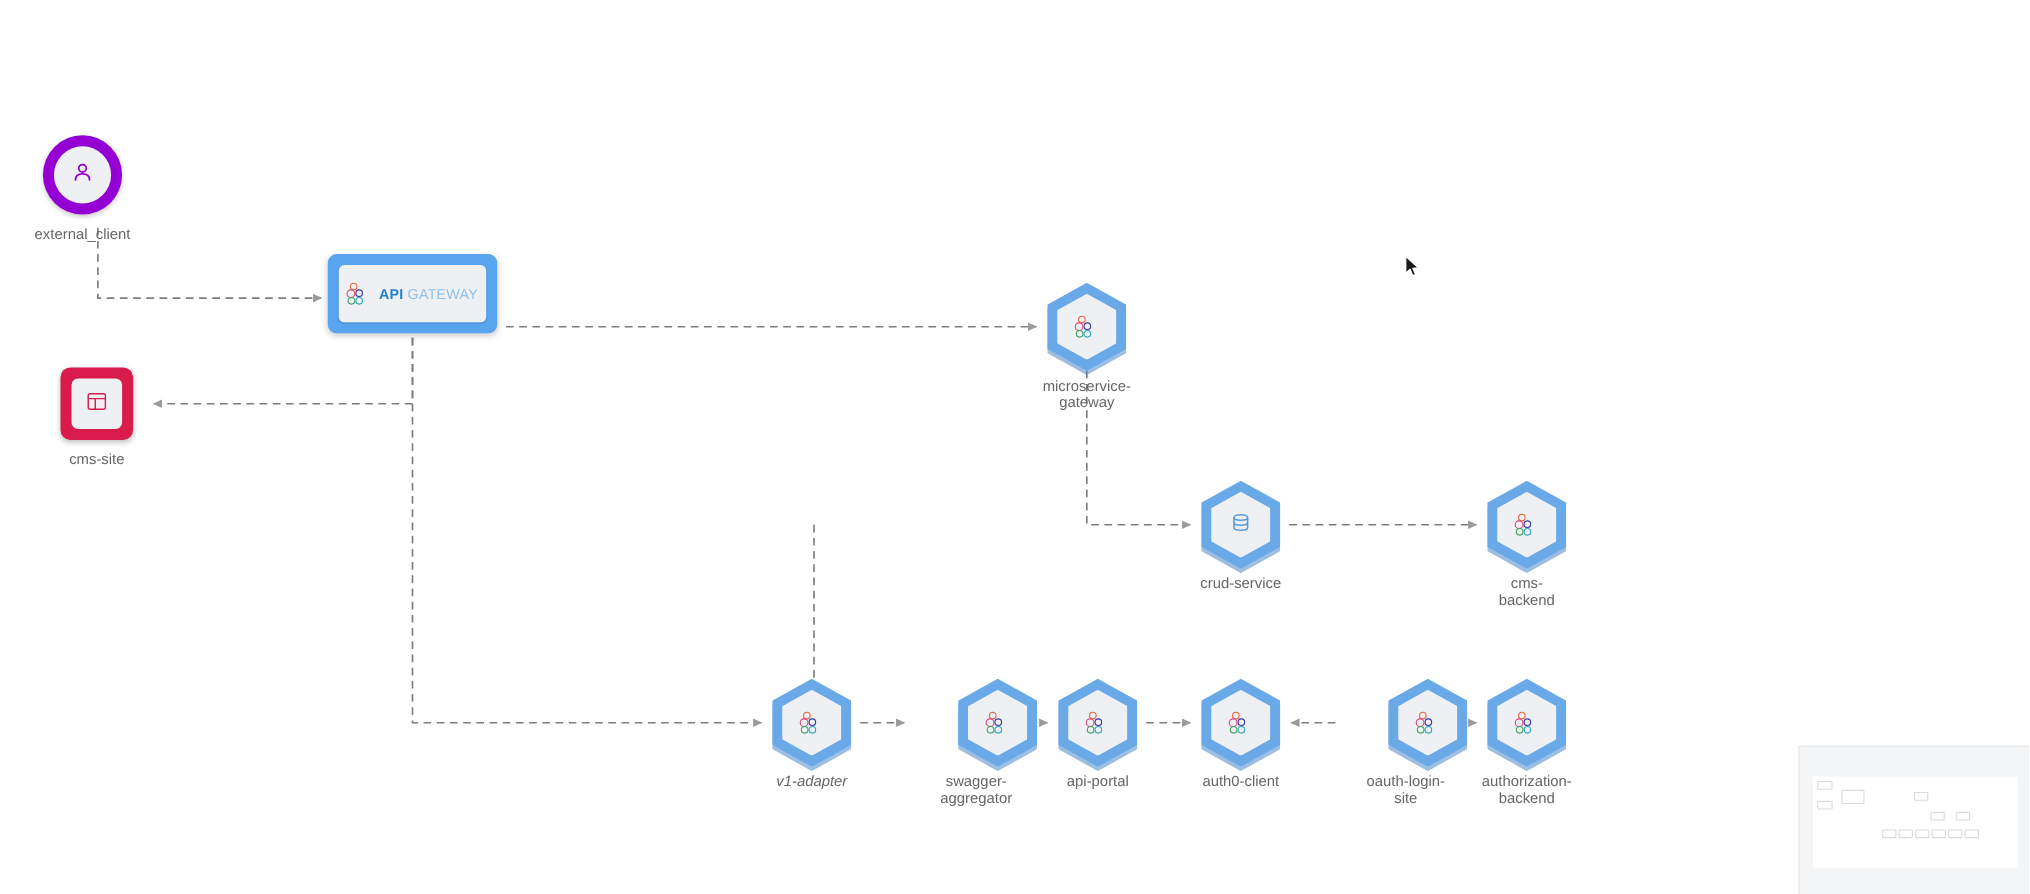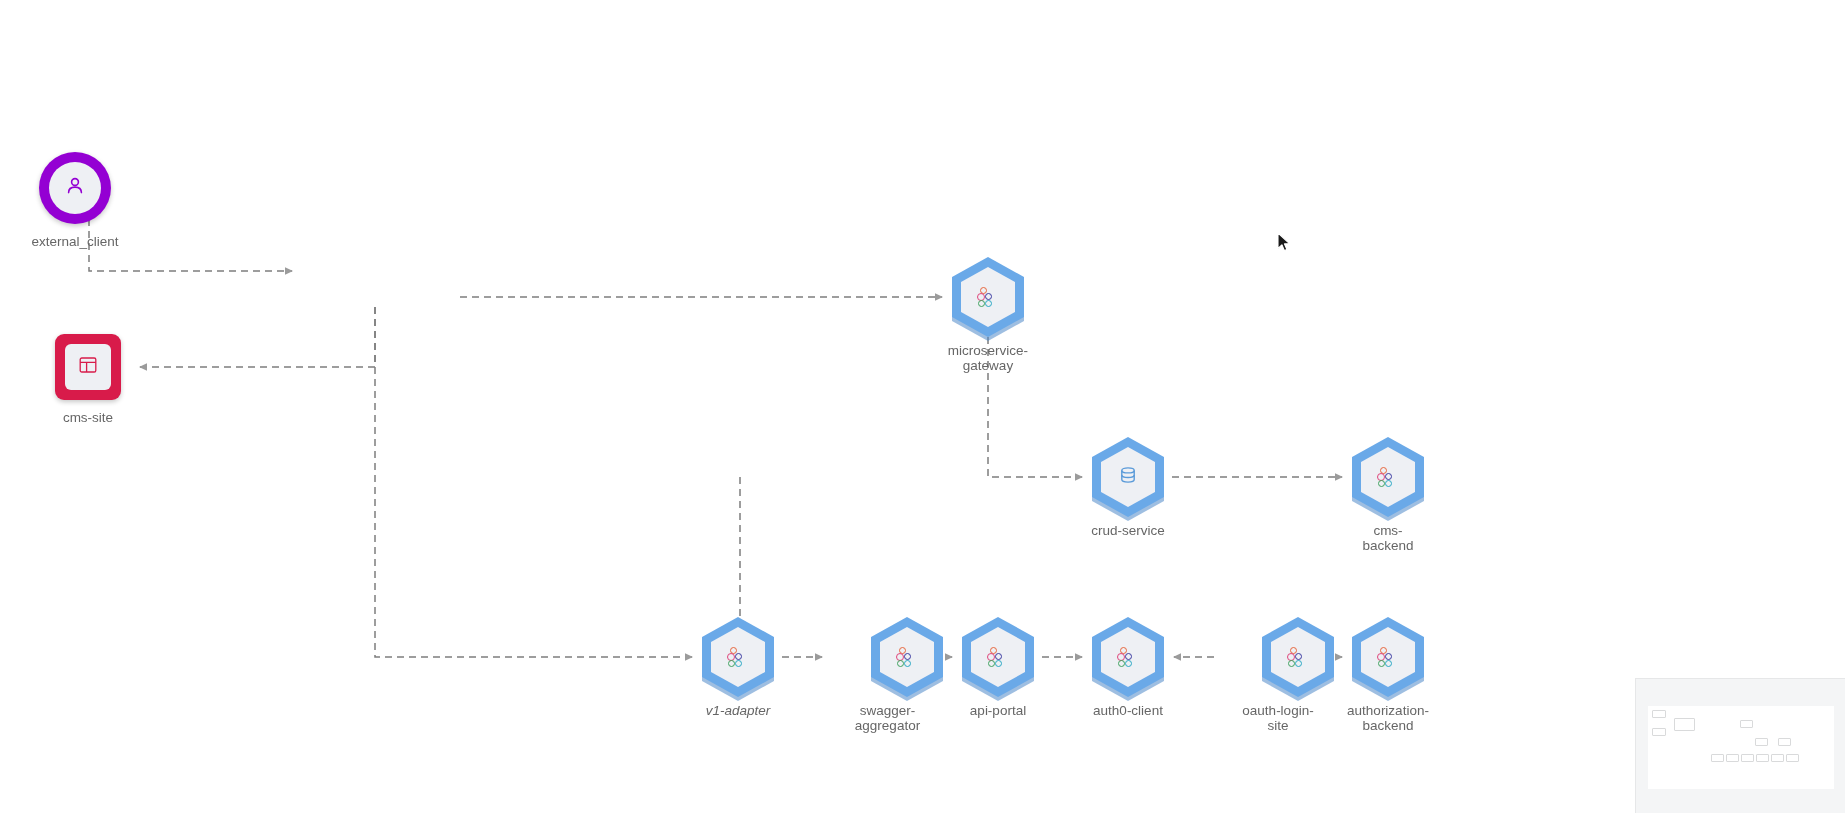--- a/index.html
+++ b/index.html
@@ -225,34 +225,48 @@
         <path d="M1042,621 L1082,621" marker-end="url(#arrow)"></path>
 
         <path d="M1214,621 L1174,621" marker-end="url(#arrow)"></path>
 
         <path d="M1302,621 L1342,621" marker-end="url(#arrow)"></path>
 
         <path d="M740,441 L740,597"></path>
       </g>
     </svg>
 
-    <div class="node" style="left:39px; top:116px;">
+    <div class="node" style="left:39px; top:87px;">
       <div class="circle-node">
         <div class="circle-inner">
           <span>
             <svg width="22" height="22" viewBox="0 0 22 22" fill="none" stroke="#9400d3" stroke-width="1.6" stroke-linecap="round">
               <circle cx="11" cy="7" r="3.4"></circle>
               <path d="M4.6 17.6 C4.6 13.9 7.4 12.1 11 12.1 C14.6 12.1 17.4 13.9 17.4 17.6"></path>
             </svg>
           </span>
         </div>
       </div>
       <div class="node-label" style="top:82px;">external_client</div>
     </div>
 
+    <div class="node" style="left:298px; top:195px;">
+      <div class="gw-node">
+        <div class="gw-inner">
+          <span class="mc">
+            <i style="left:3px;  top:0px;  width:7px;  height:7px;  border-color:#e8663c;"></i>
+            <i style="left:0px;  top:6px;  width:8px;  height:8px;  border-color:#e0447a;"></i>
+            <i style="left:8px;  top:6px;  width:7px;  height:7px;  border-color:#3a3aa0;"></i>
+            <i style="left:1px;  top:13px; width:7px;  height:7px;  border-color:#3fa35f;"></i>
+            <i style="left:8px;  top:13px; width:7px;  height:7px;  border-color:#2aa8c4;"></i>
+          </span>
+          <span class="gw-text"><span class="b">API</span> <span class="g">GATEWAY</span></span>
+        </div>
+      </div>
+    </div>
 
     <div class="node" style="left:55px; top:298px;">
       <div class="square-node">
         <div class="square-inner">
           <span>
             <svg width="20" height="20" viewBox="0 0 20 20" fill="none" stroke="#d81b4a" stroke-width="1.3">
               <rect x="2.2" y="3" width="15.6" height="14" rx="1.6"></rect>
               <path d="M2.2 7.4 H17.8 M8.6 7.4 V17"></path>
             </svg>
           </span>

